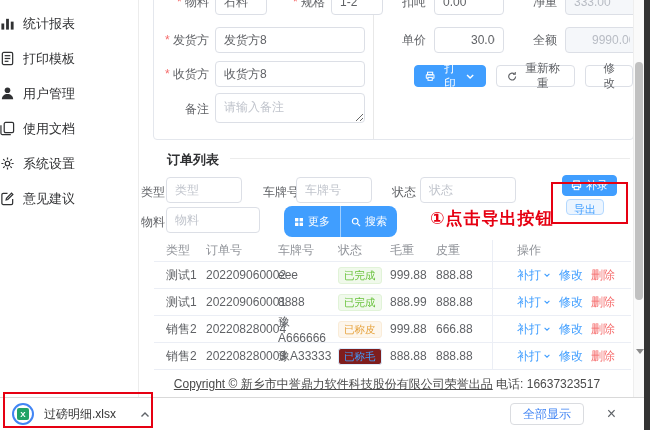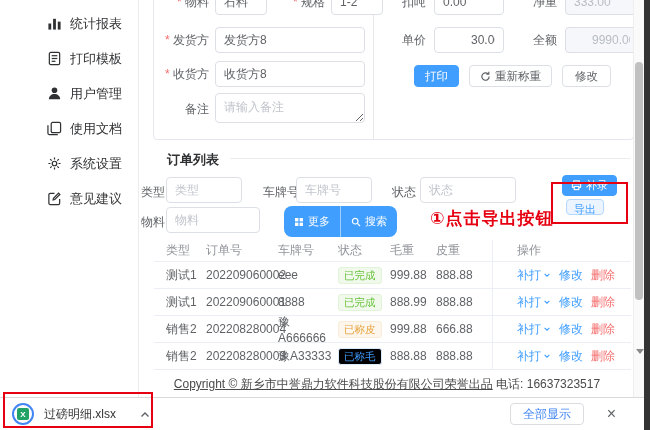--- a/index.html
+++ b/index.html
@@ -2,21 +2,21 @@
 <html><head>
 <meta charset="utf-8">
 <style>
   * { margin:0; padding:0; box-sizing:border-box; }
   html,body { width:650px; height:430px; }
   body { font-family:"Liberation Sans","DejaVu Sans",sans-serif; background:#fff; color:#303133; overflow:hidden; }
   #app { position:relative; width:650px; height:430px; background:#fff; overflow:hidden; }
 
   
   .sidebar { position:absolute; left:0; top:0; width:139px; height:397px; background:#fff; border-right:1px solid #ececec; padding-top:6px; }
-  .menu-item { height:35px; display:flex; align-items:center; gap:8px; padding-left:47px; font-size:13px; color:#303133; cursor:pointer; }
+  .menu-item { height:35px; display:flex; align-items:center; gap:8px; font-size:13px; color:#303133; cursor:pointer; }
   .menu-item svg { width:15px; height:15px; flex:none; }
 
   
   .form-card { position:absolute; left:153px; top:-12px; width:481px; height:152px; background:#fff; border:1px solid #e4e7ed; border-radius:4px; }
   .vdiv { position:absolute; left:219px; top:0; bottom:0; width:1px; background:#e8e8e8; }
   .frow { position:absolute; display:flex; align-items:center; }
   .flabel { font-size:12px; color:#606266; text-align:right; }
   .required::before { content:"* "; color:#f56c6c; }
   .inp { height:26px; border:1px solid #dcdfe6; border-radius:4px; padding:0 8px; font-size:12px; color:#606266; background:#fff; font-family:inherit; outline:none; }
   .inp::placeholder { color:#c0c4cc; }
@@ -40,21 +40,21 @@
 
   
   .table { position:absolute; left:154px; top:240px; width:477px; font-size:12px; }
   .trow { display:flex; align-items:center; height:27px; border-bottom:1px solid #ebeef5; color:#606266; }
   .trow.thead { height:22px; color:#909399; }
   .c1{width:52px; padding-left:12px;} .c2{width:72px;} .c3{width:60px;} .c4{width:52px;} .c5{width:46px;} .c6{width:56px;} .c7{flex:1; padding-left:24px; border-left:1px solid #ebeef5; align-self:stretch; display:flex; align-items:center; gap:8px;}
   .thead .c7 { border-left:1px solid #ebeef5; }
   .tag { display:inline-block; font-size:10.5px; line-height:15px; padding:0 5px; border-radius:3px; border:1px solid; }
   .tag-success { color:#67c23a; background:#f0f9eb; border-color:#e1f3d8; }
   .tag-warning { color:#e6a23c; background:#fdf6ec; border-color:#faecd8; }
-  .tag-primary { color:#409eff; background:#000000; border-color:#d9ecff; }
+  .tag-primary { color:#409eff; background:#7f1d1d; border-color:#d9ecff; }
   .lnk { color:#409eff; cursor:pointer; display:inline-flex; align-items:center; gap:2px; }
   .lnk.danger { color:#f56c6c; }
   .lnk svg { width:8px; height:8px; }
 
   
   .anno-text { position:absolute; color:#e60012; font-size:17px; font-weight:bold; z-index:30; letter-spacing:1px; }
   .anno-rect { position:absolute; border:2px solid #e60012; z-index:29; pointer-events:none; }
 
   
   .copyright { position:absolute; left:140px; top:376px; width:494px; text-align:center; font-size:12px; color:#4a4a4a; }
@@ -157,21 +157,21 @@
       <span class="flabel" style="width:30px; margin-left:23px;">净重</span>
       <input class="inp" style="width: 74px; margin-left: 8px;" disabled="" value="333.00">
     </div>
     <div class="frow" style="left:240px; top:38px;">
       <span class="flabel" style="width:32px;">单价</span>
       <input class="inp" style="width: 70px; margin-left: 8px; padding-left: 36px;" value="30.00">
       <span class="flabel" style="width:30px; margin-left:23px;">全额</span>
       <input class="inp" style="width: 74px; margin-left: 8px; padding-left: 26px;" disabled="" value="9990.00">
     </div>
     <div class="frow" style="left:260px; top:76px; gap:10px;">
-      <button class="btn btn-primary" style="height:22px; padding:0 10px;flex-direction:column;">
+      <button class="btn btn-primary" style="height:22px; padding:0 10px;">
         <svg viewBox="0 0 12 12" fill="none" stroke="#fff" stroke-width="1.2">
             <rect x="3" y="1" width="6" height="3"></rect>
             <rect x="1.5" y="4" width="9" height="4" rx="0.5"></rect>
             <rect x="3.5" y="7" width="5" height="3.5" fill="#409eff"></rect>
           </svg>
         <span>打印</span>
         <svg viewBox="0 0 10 10" fill="none" stroke="#fff" stroke-width="1.4">
             <polyline points="2,3.5 5,6.5 8,3.5"></polyline>
           </svg>
       </button>

